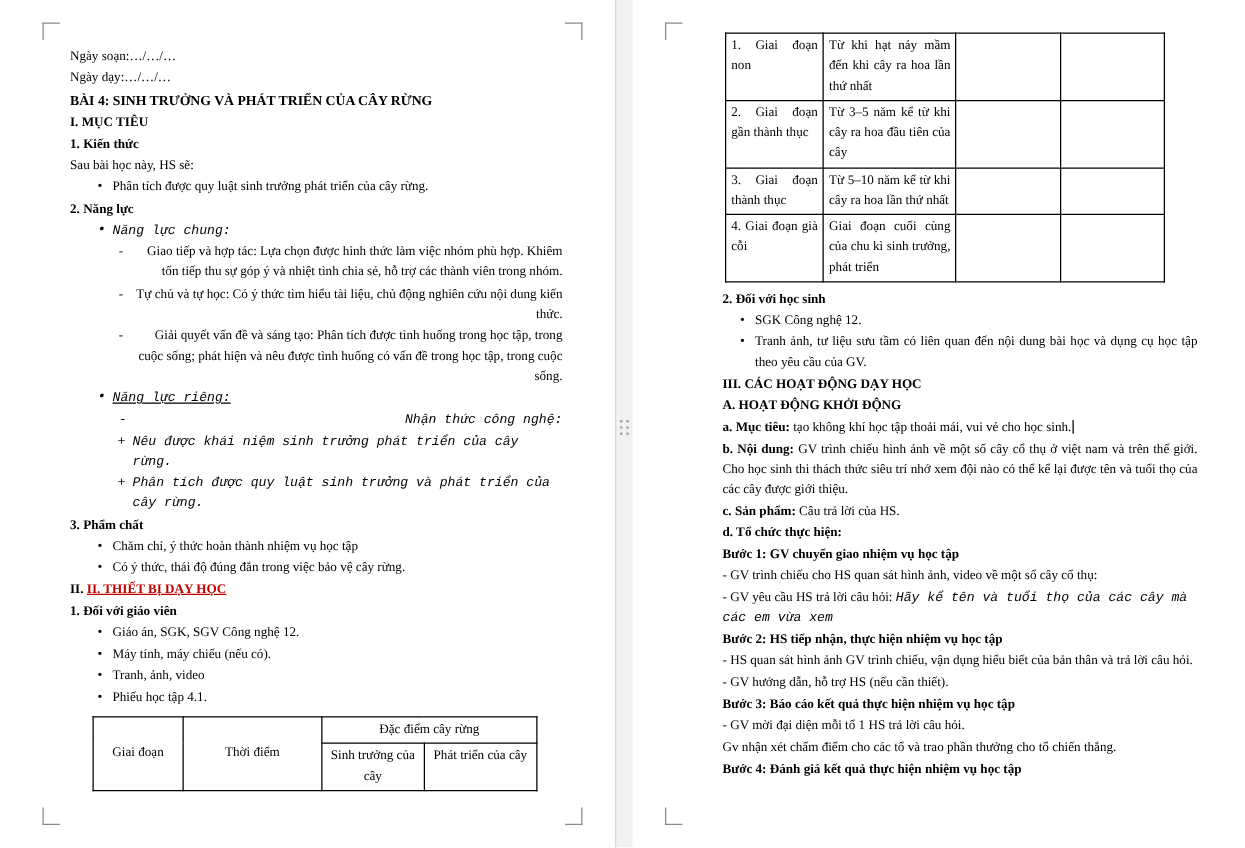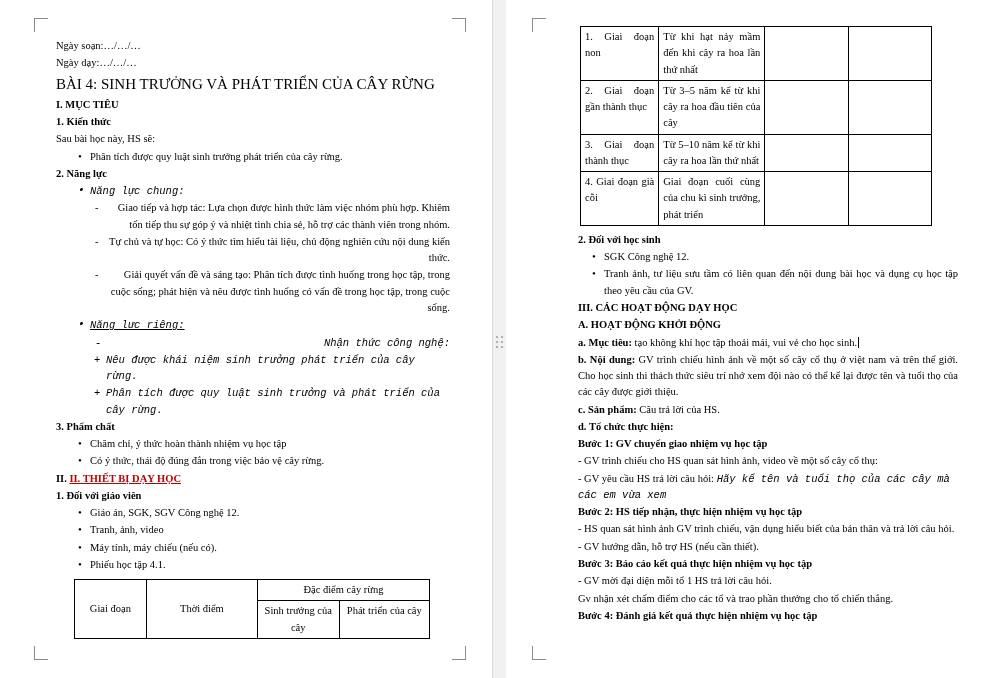--- a/index.html
+++ b/index.html
@@ -66,22 +66,22 @@
   .mark.bl { border-left: 1px solid #8a8a8a; border-bottom: 1px solid #8a8a8a; }
   .mark.br { border-right: 1px solid #8a8a8a; border-bottom: 1px solid #8a8a8a; }
 
   p { margin: 0 0 1px 0; }
   .b { font-weight: bold; }
   .i { font-style: italic; font-family: Liberation Mono, monospace; }
   .u { text-decoration: underline; }
   .just { text-align: justify; }
 
   .title {
-    font-weight: normal;
-    font-size: 15px;
+    font-weight: bold;
+    font-size: 11px;
   }
   .hdr-red {
     color: #c00000;
     font-weight: bold;
     text-decoration: underline;
   }
   .lvl1 {
     margin-left: 22px;
     position: relative;
     padding-left: 12px;
@@ -197,22 +197,22 @@
     <p class="lvl1 i u">Năng lực riêng:</p>
     <p class="lvl2 i">Nhận thức công nghệ:</p>
     <p class="lvl2p i">Nêu được khái niệm sinh trưởng phát triển của cây rừng.</p>
     <p class="lvl2p i">Phân tích được quy luật sinh trưởng và phát triển của cây rừng.</p>
     <p class="b">3. Phẩm chất</p>
     <p class="lvl1">Chăm chỉ, ý thức hoàn thành nhiệm vụ học tập</p>
     <p class="lvl1">Có ý thức, thái độ đúng đắn trong việc bảo vệ cây rừng.</p>
     <p><span class="b">II. </span><span class="hdr-red">II. THIẾT BỊ DẠY HỌC</span></p>
     <p class="b">1. Đối với giáo viên</p>
     <p class="lvl1">Giáo án, SGK, SGV Công nghệ 12.</p>
+    <p class="lvl1">Máy tính, máy chiếu (nếu có).</p>
     <p class="lvl1">Tranh, ảnh, video</p>
-    <p class="lvl1">Máy tính, máy chiếu (nếu có).</p>
     <p class="lvl1">Phiếu học tập 4.1.</p>
 
     <table class="tbl-left">
       <tbody>
           <tr>
         <td rowspan="2" style="width:66px; text-align:center; vertical-align:middle;margin-left:48px;">Giai đoạn</td>
         <td rowspan="2" style="width:108px; text-align:center; vertical-align:middle;">Thời điểm</td>
         <td colspan="2" style="text-align:center;">Đặc điểm cây rừng</td>
       </tr>
       <tr>

